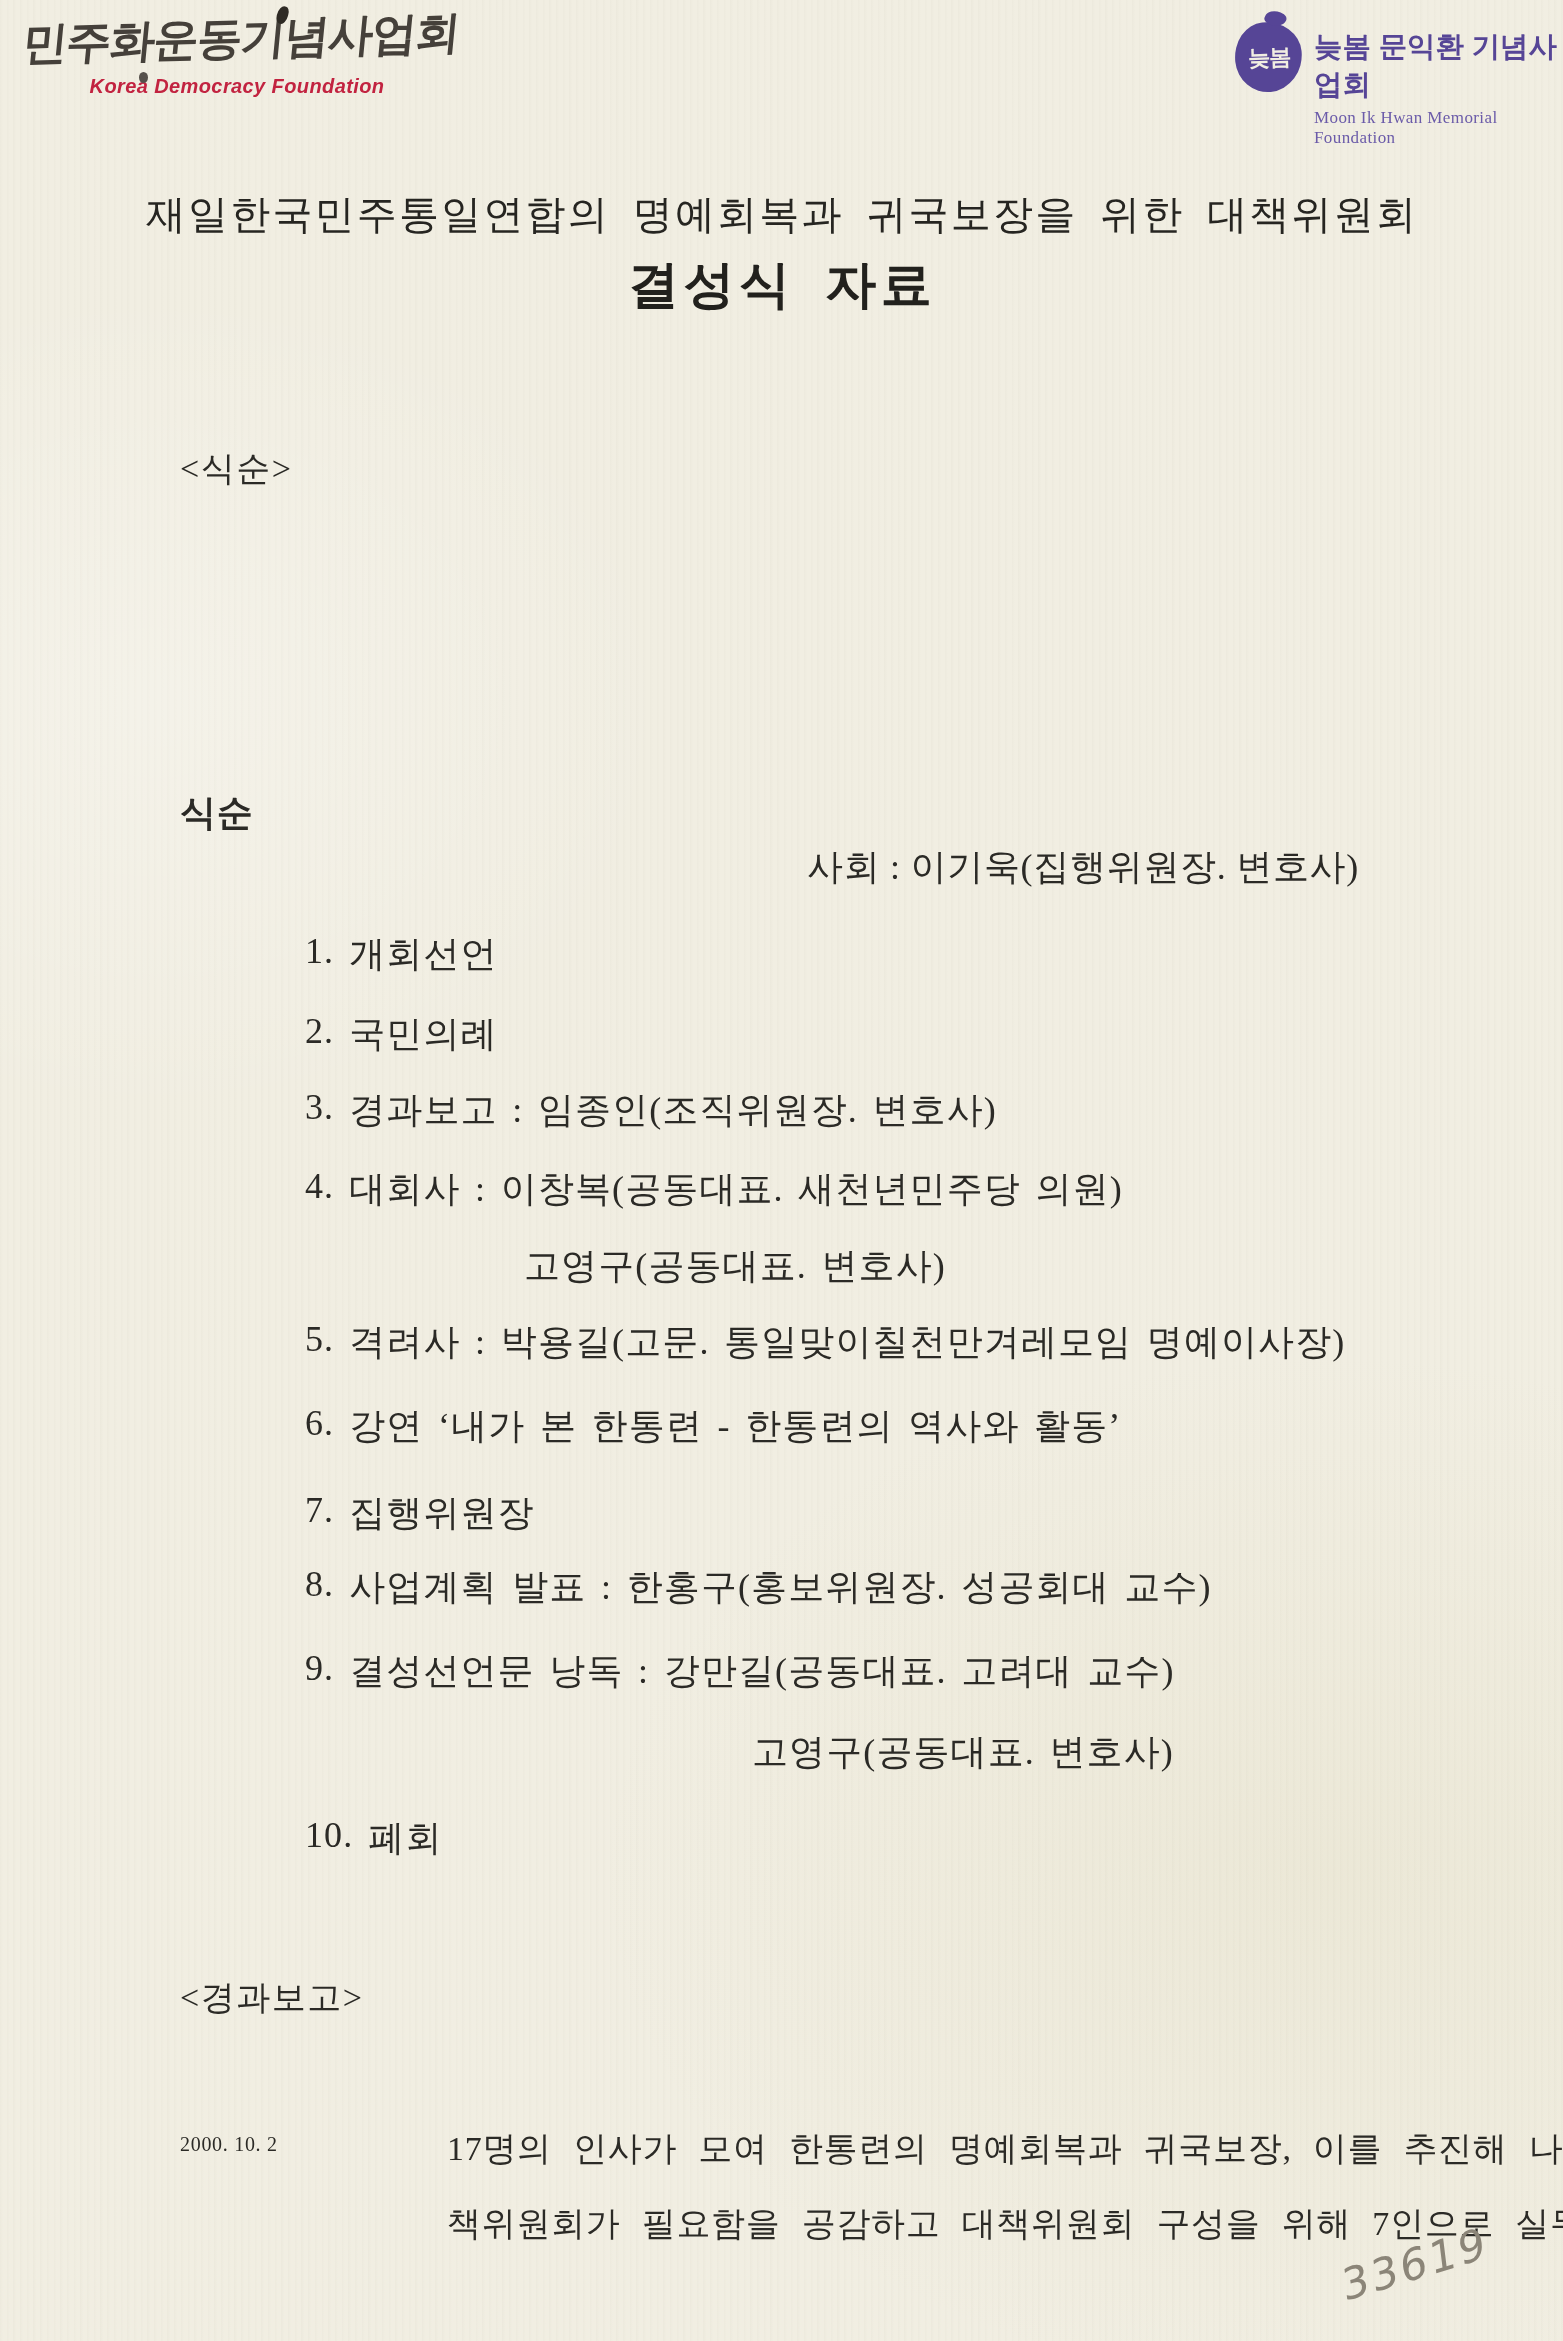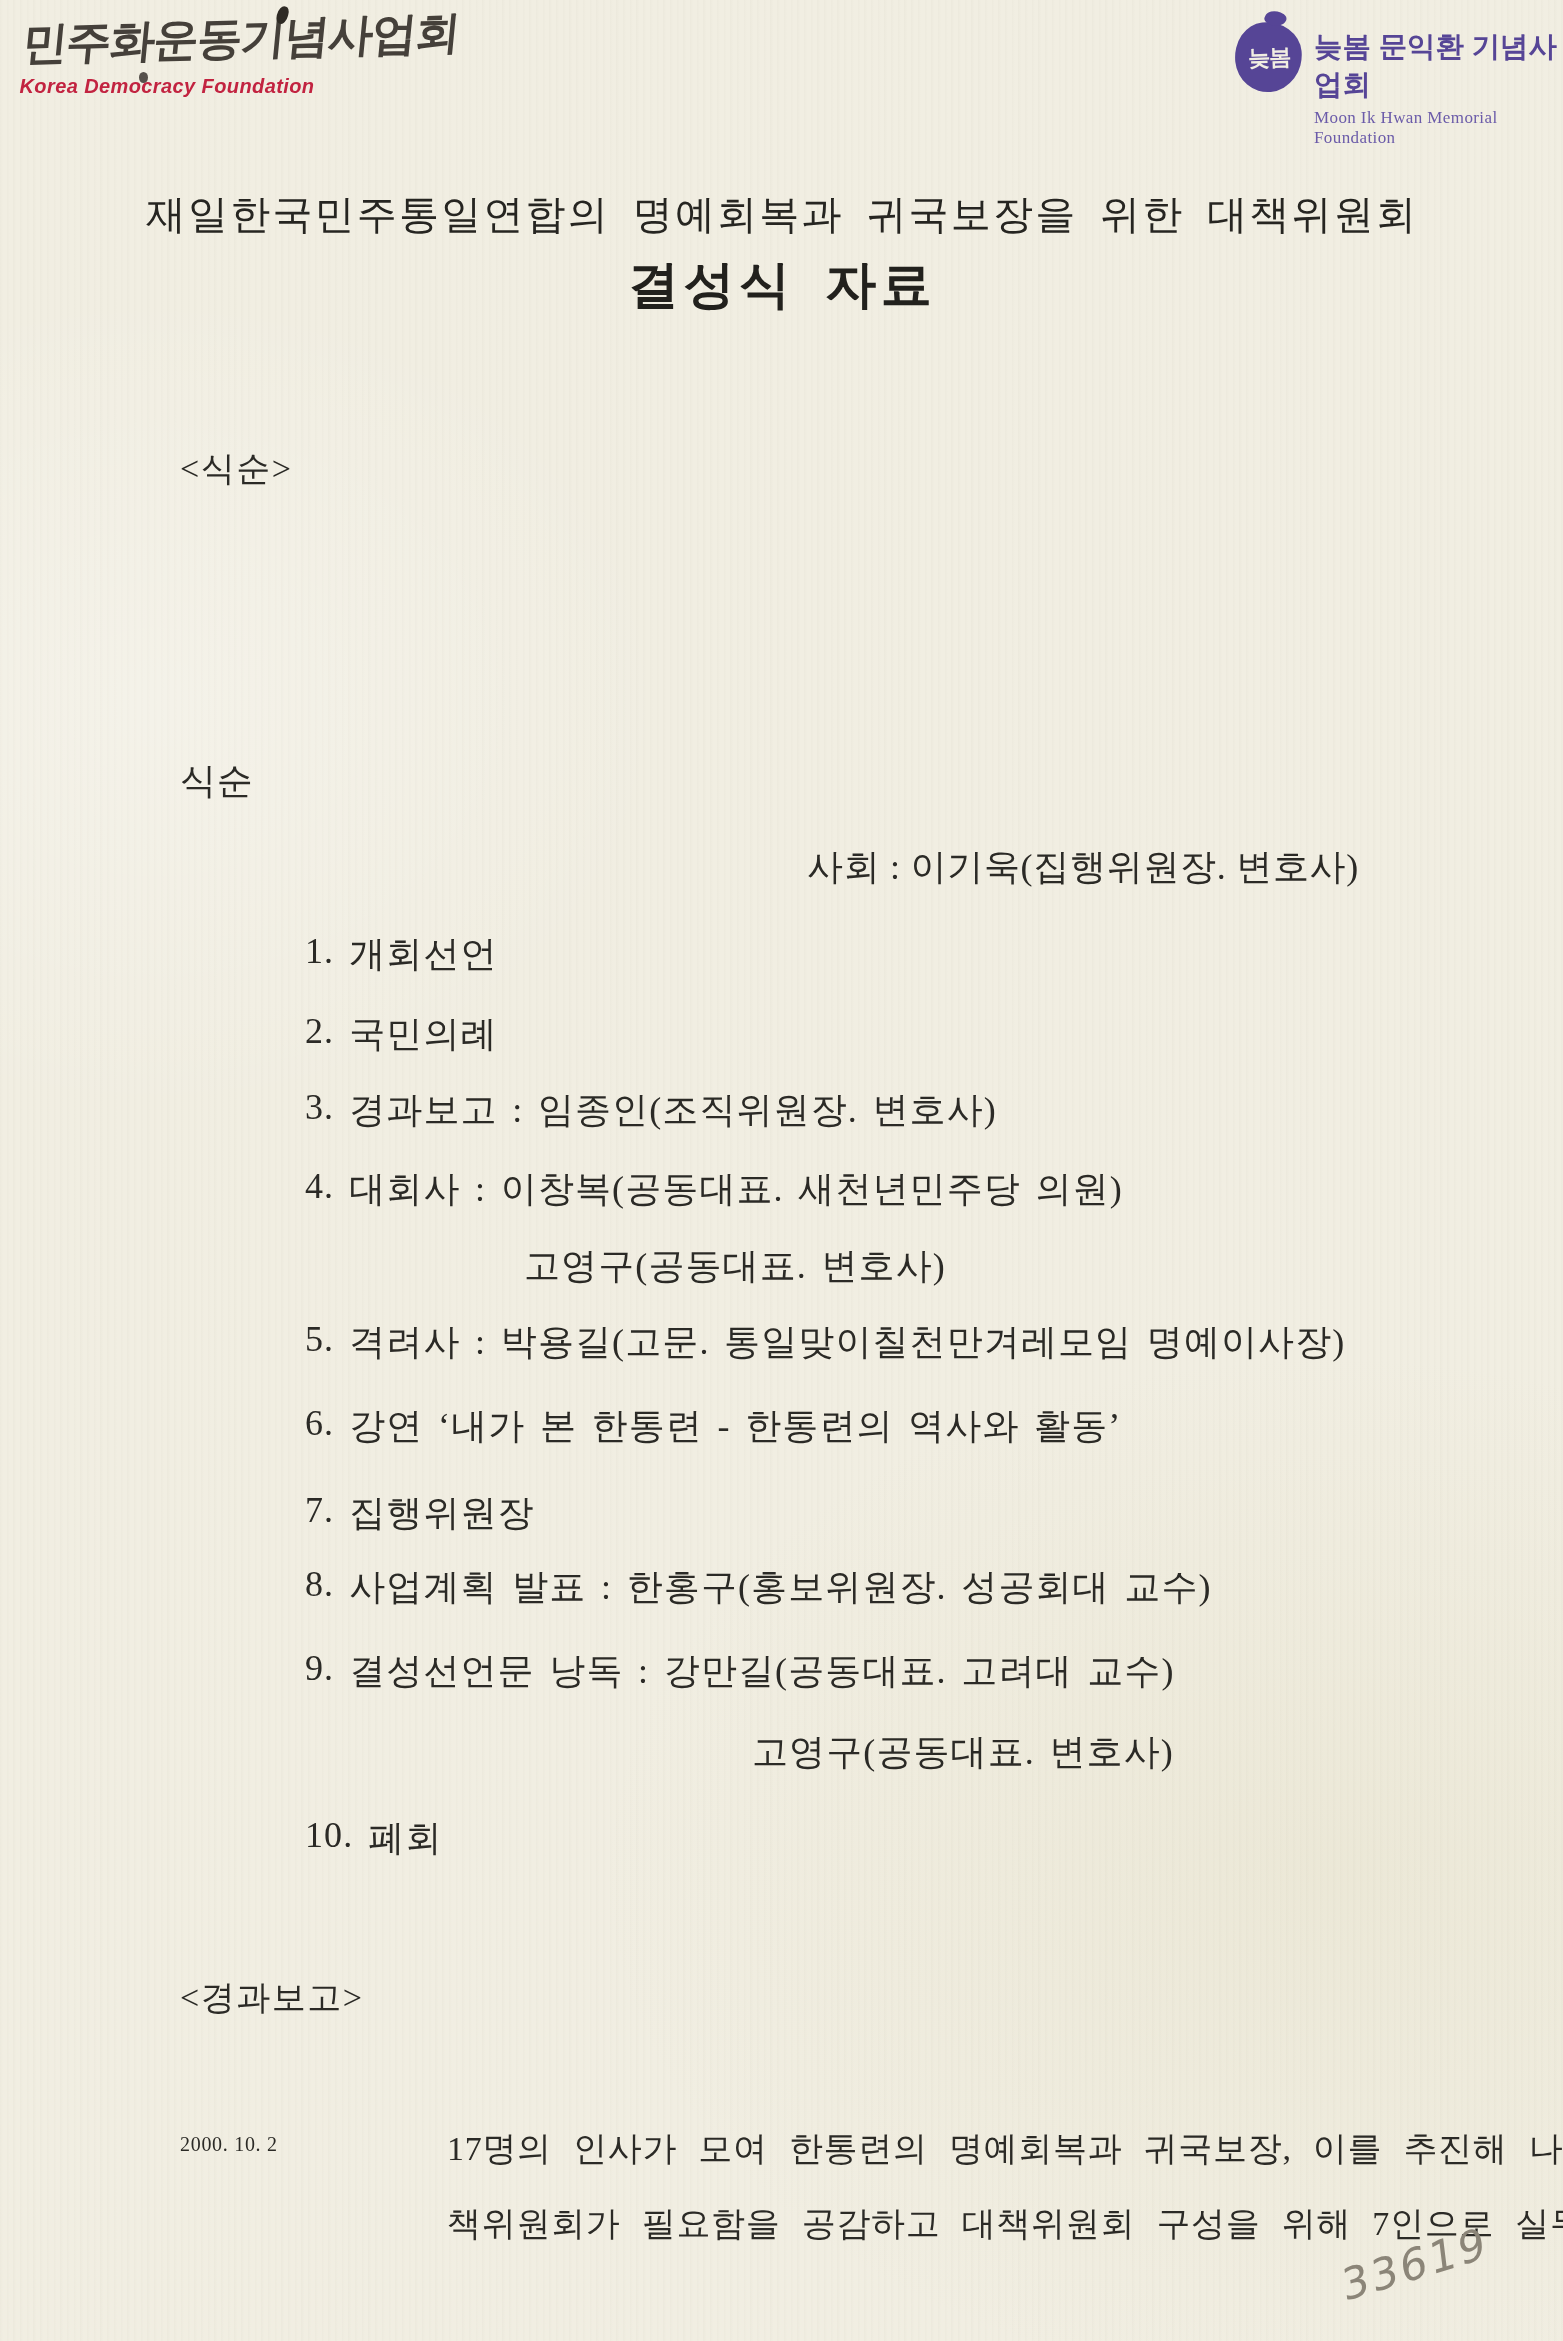--- a/index.html
+++ b/index.html
@@ -30,21 +30,21 @@
   .kdf-korean {
     font-family:"DejaVu Serif", serif;
     font-size:45px; font-weight:700; color:#45403a;
     letter-spacing:-1.5px;
     transform: skewX(-7deg) rotate(-1.5deg);
     transform-origin:left bottom;
   }
   .kdf-english {
     font-family:"Liberation Sans", sans-serif;
     font-size:20px; font-weight:700; font-style:italic;
-    color:#c22340; letter-spacing:0.4px; margin-top:1.5px;
+    color:#c22340; letter-spacing:0.4px; margin-top:1.5px;text-align:center;
   }
 
   .mihf-logo { left:1235px; top:22.4px; display:flex; align-items:flex-start; gap:12px; }
   .mihf-badge {
     width:67px; height:70px; background:#564596;
     border-radius:46% 54% 52% 48% / 52% 46% 54% 48%;
     position:relative; display:flex; align-items:center; justify-content:center;
     transform:rotate(-6deg); flex:0 0 auto;
   }
   .mihf-badge::after {
@@ -78,21 +78,21 @@
   }
 
   
   .h-bracket { font-size:34px; letter-spacing:1.5px; }
   .sikseon-heading { left:180px; top:446px; }
   .report-heading  { left:180px; top:1975px; }
 
   .meta { font-size:36px; letter-spacing:0.7px; word-spacing:3px; }
   .meta-date  { left:180px; top:599px; }
   .meta-place { left:180px; top:678px; }
-  .meta-order { left:180px; top:757px; }
+  .meta-order { left:180px; top:789px;font-weight:bold; }
 
   .moderator { left:807px; top:843px; font-size:36px; letter-spacing:0.7px; }
 
   .item { font-size:36px; letter-spacing:1.1px; word-spacing:4.5px; left:305px; display:flex; gap:15px; white-space:nowrap; }
   .cont { font-size:36px; letter-spacing:1.1px; word-spacing:4.5px; white-space:nowrap; }
 
   .report-date { left:180px; top:2133px; font-size:20px; letter-spacing:0.7px; }
   .report-line { left:447px; font-size:34px; letter-spacing:0.7px; word-spacing:12px; white-space:nowrap; }
   .report-l1 { top:2126px; }
   .report-l2 { top:2201px; }

